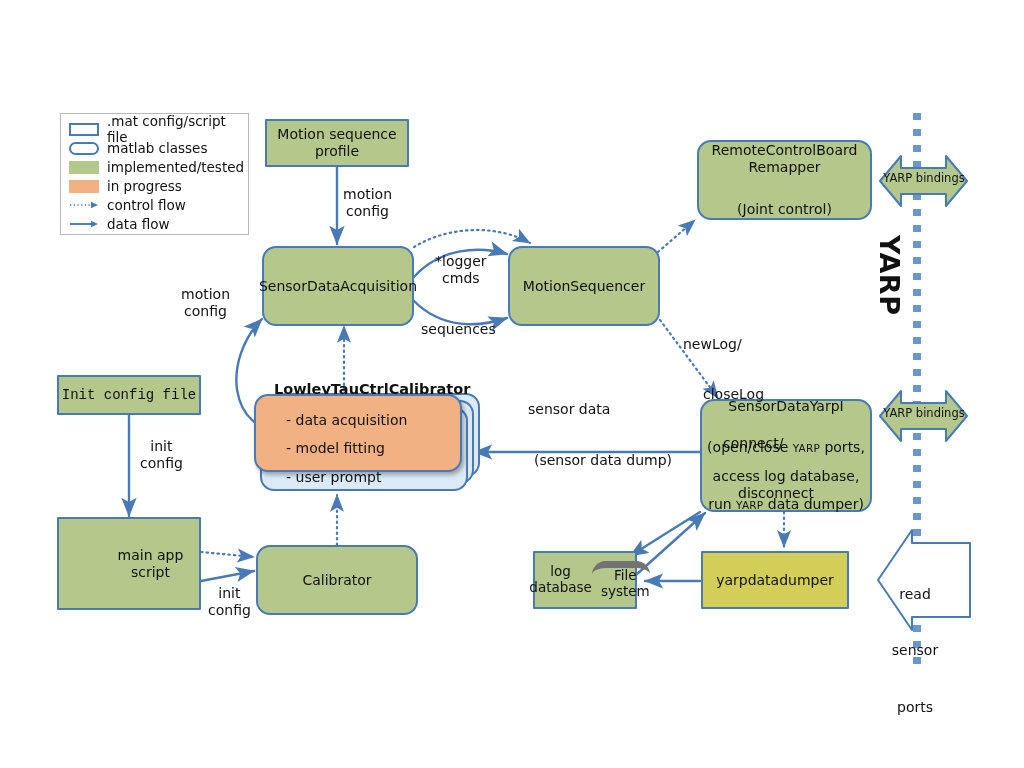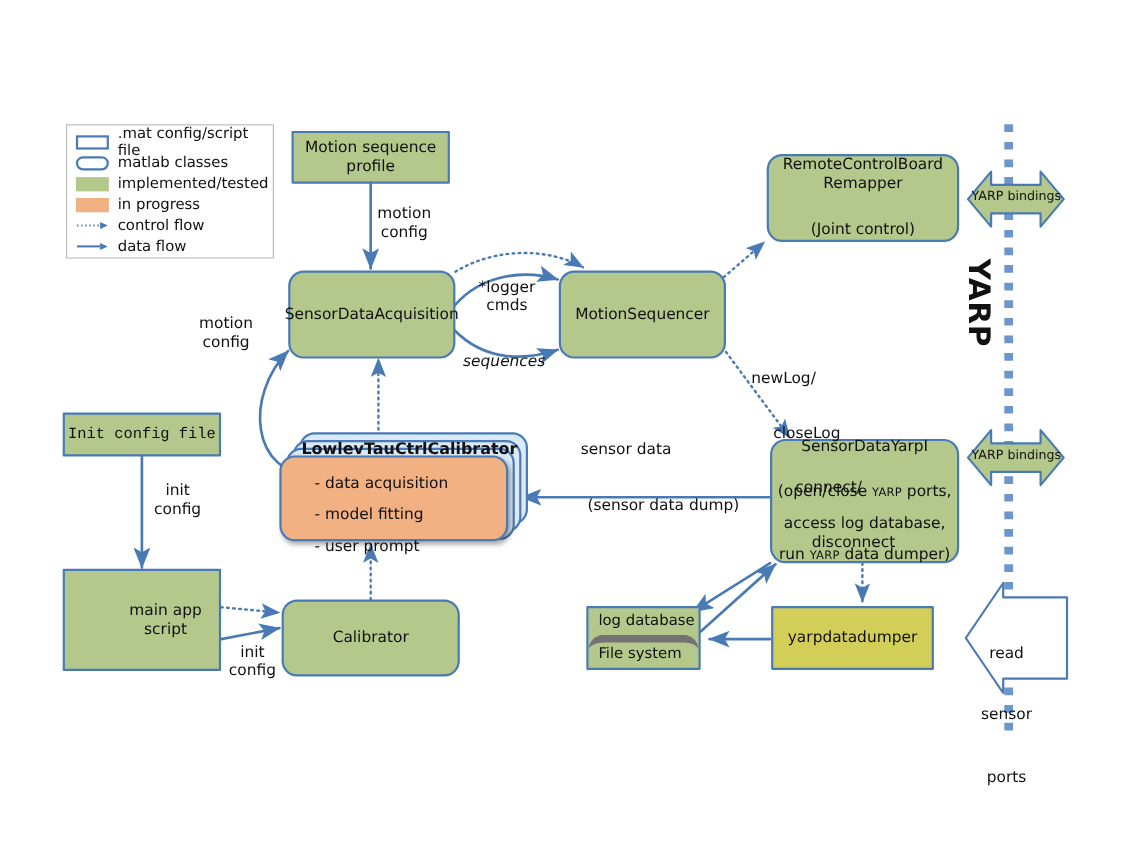--- a/index.html
+++ b/index.html
@@ -37,21 +37,21 @@
   .calib{
     z-index:6;
     align-items:flex-start;justify-content:center;text-align:left;
     padding-left:18px;
     box-shadow:2px 3px 4px rgba(0,0,0,.30);
   }
   .calib .ttl{font-weight:bold;font-size:14.5px;margin-bottom:2px;}
   .calib .li{font-size:14px;padding-left:12px;text-align:center;}
 
   
-  .split{flex-direction:column;padding:0;text-align:right;}
+  .split{flex-direction:row;padding:0;}
   .split .half{
     width:100%;flex:1;display:flex;align-items:center;
     justify-content:flex-start;padding-left:9px;box-sizing:border-box;
     font-size:13.5px;
   }
   .split .half + .half{border-top:7px solid #737373;border-radius:14px;}
 
   
   .lbl{position:absolute;font-size:14px;line-height:1.18;white-space:pre;z-index:7;color:#111;}
   .lbl.c{text-align:center;}
@@ -209,21 +209,21 @@
     <span class="ttl">main app script</span>
   </div>
 
   <div class="node green round" style="left:256px;top:545px;width:162px;height:70px;">
     <span class="ttl">Calibrator</span>
   </div>
 
   <div class="stack" style="left:272px;top:393px;width:208px;height:84px;"></div>
   <div class="stack" style="left:266px;top:400px;width:208px;height:84px;"></div>
   <div class="stack" style="left:260px;top:407px;width:208px;height:84px;"></div>
-  <div class="node orange round calib" style="left:254px;top:414px;width:208px;height:78px;">
+  <div class="node orange round calib" style="left:254px;top:394px;width:208px;height:78px;">
     <span class="ttl">LowlevTauCtrlCalibrator</span>
     <span class="li">-  data acquisition</span>
     <span class="li">-  model fitting</span>
     <span class="li">-  user prompt</span>
   </div>
 
   <div class="node green round" style="left:700px;top:399px;width:172px;height:113px;">
     <span class="ttl">SensorDataYarpI</span>
     <span class="gap"></span>
     <span class="sub"><span>(open/close </span><span class="sc">YARP</span><span> ports,</span></span>
@@ -242,21 +242,21 @@
 
   <div class="lbl c" style="left:343px;top:186px;">motion
 config</div>
 
   <div class="lbl c" style="left:181px;top:286px;">motion
 config</div>
 
   <div class="lbl c" style="left:435px;top:253px;">*logger
 cmds</div>
 
-  <div class="lbl" style="left:421px;top:321px;font-style:italic;">sequences</div>
+  <div class="lbl" style="left:421px;top:321px;">sequences</div>
 
   <div class="lbl" style="left:683px;top:303px;">
     <div style="padding-left:0px">newLog/</div>
     <div style="padding-left:20px">closeLog</div>
     <div style="padding-left:40px">connect/</div>
     <div style="padding-left:55px">disconnect</div>
   </div>
 
   <div class="lbl" style="left:528px;top:401px;">sensor data</div>
 

